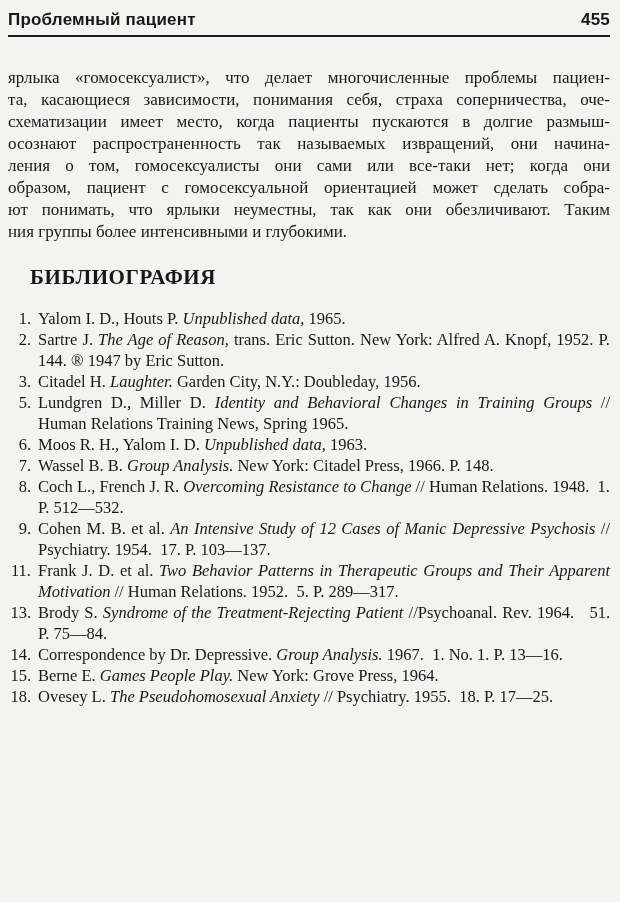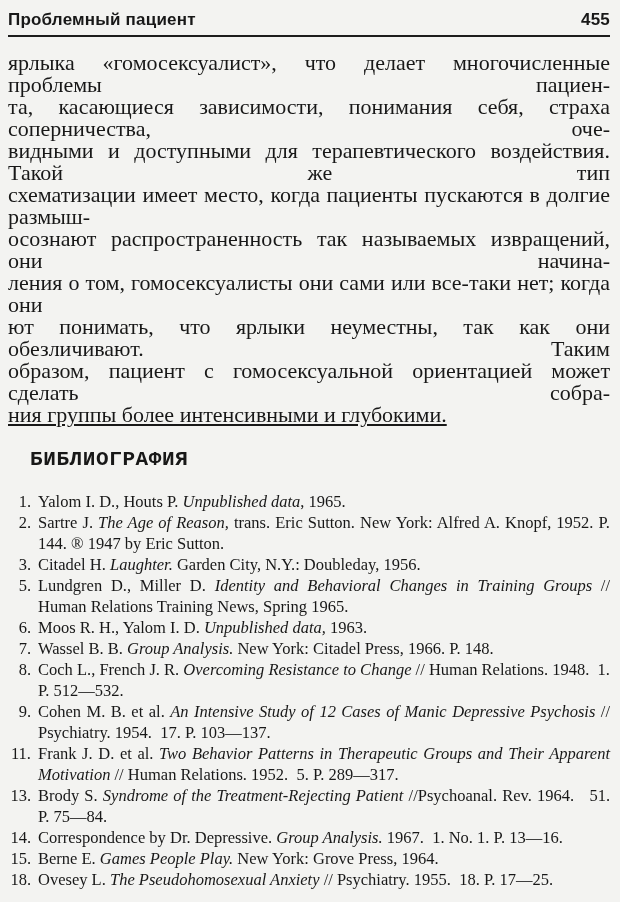--- a/index.html
+++ b/index.html
@@ -29,35 +29,34 @@
     font-size:17px;
     line-height:24px;
     letter-spacing:0.2px;
   }
   .header-rule{
     border:none;
     border-top:2.5px solid var(--rule);
     margin:3px 0 0 0;
   }
   .para{
-    margin-top:15px;
-    font-size:22px;
+    margin-top:30px;
+    font-size:17px;
     line-height:22px;
   }
   .pline{
     text-align:justify;
     text-align-last:justify;
   }
   .pline.last{
     text-align-last:auto;
-    text-decoration:underline;
   }
   .bib-heading{
     margin:22px 0 0 22px;
-    font-family:Liberation Mono, monospace;
+    font-family:Liberation Serif, serif;
     font-weight:700;
     font-size:21px;
     line-height:24px;
     letter-spacing:0.6px;
   }
   .bib-list{
     margin-top:19px;
     font-size:16.5px;
     line-height:21px;
   }
@@ -87,26 +86,25 @@
   <div class="page-header">
     <span>Проблемный пациент</span>
     <span>455</span>
   </div>
 
   <hr class="header-rule">
 
   <div class="para">
       <div class="pline">ярлыка «гомосексуалист», что делает многочисленные проблемы пациен-</div>
       <div class="pline">та, касающиеся зависимости, понимания себя, страха соперничества, оче-</div>
-      <div class="pline">видными и доступными для терапевтического воздействия. Такой же тип</div>
       <div class="pline">схематизации имеет место, когда пациенты пускаются в долгие размыш-</div>
       <div class="pline">осознают распространенность так называемых извращений, они начина-</div>
       <div class="pline">ления о том, гомосексуалисты они сами или все-таки нет; когда они</div>
+      <div class="pline">образом, пациент с гомосексуальной ориентацией может сделать собра-</div>
       <div class="pline">ют понимать, что ярлыки неуместны, так как они обезличивают. Таким</div>
-      <div class="pline">образом, пациент с гомосексуальной ориентацией может сделать собра-</div>
       <div class="pline last">ния группы более интенсивными и глубокими.</div>
     </div>
 
   <div class="bib-heading">БИБЛИОГРАФИЯ</div>
 
   <div class="bib-list">
       <div class="bib-entry">
         <div class="bib-num">1.</div>
         <div class="bib-text"><span>Yalom I. D., Houts P. </span><em>Unpublished data</em><span>, 1965.</span></div>
       </div>

